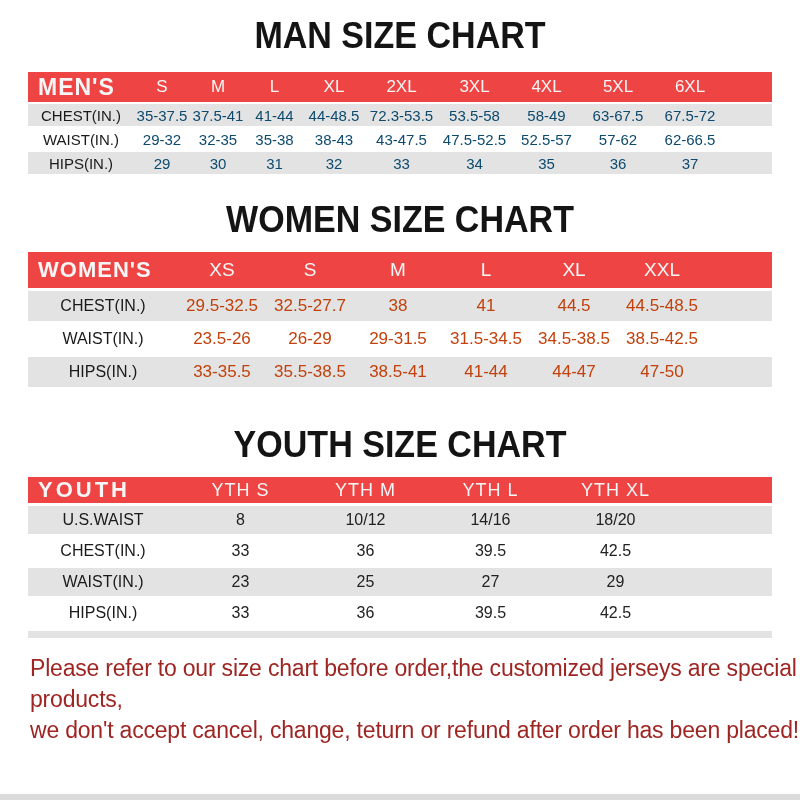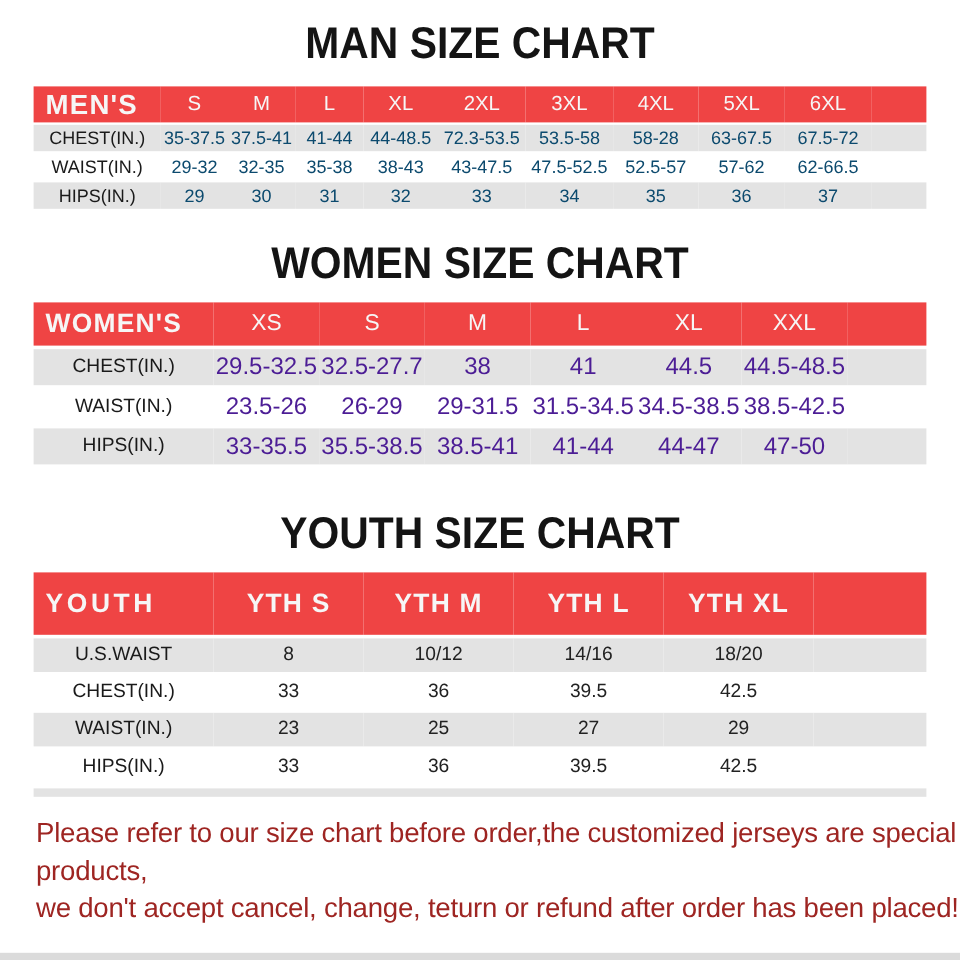--- a/index.html
+++ b/index.html
@@ -44,26 +44,26 @@
 
   .men thead th{height:30px;}
   .men .corner{font-size:23px;letter-spacing:1px;}
   .men .colh{font-size:17px;font-weight:400;}
   .men tbody td{height:22px;font-size:15px;color:#0c4a6e;}
   .men .rowlabel{font-size:15px;color:#1a1a1a;}
 
   .women thead th{height:36px;}
   .women .corner{font-size:22px;letter-spacing:1px;}
   .women .colh{font-size:19px;font-weight:400;}
-  .women tbody td{height:30px;font-size:20px;color:#4c1d95;}
+  .women tbody td{height:30px;font-size:17px;color:#c2410c;}
   .women .rowlabel{font-size:16px;color:#1a1a1a;}
 
-  .youth thead th{height:52px;}
+  .youth thead th{height:26px;}
   .youth .corner{font-size:22px;letter-spacing:3px;}
-  .youth .colh{font-size:22px;font-weight:700;letter-spacing:1px;margin-top:12px;}
+  .youth .colh{font-size:18px;font-weight:400;letter-spacing:1px;margin-top:12px;}
   .youth tbody td{height:28px;font-size:16px;color:#222;}
   .youth .rowlabel{font-size:16px;color:#1a1a1a;}
 
   .table-bottom-stripe{
     width:744px;height:7px;margin:1px 0 0 28px;background:#E3E3E3;
   }
   .notice{margin:15px 0 0 30px;}
   .notice p{
     margin:0;font-size:23px;font-weight:400;line-height:31px;
     color:#9E2522;letter-spacing:-0.2px;
@@ -111,21 +111,21 @@
         </thead>
       <tbody>
           <tr>
             <td class="rowlabel">CHEST(IN.)</td>
             <td class="val">35-37.5</td>
             <td class="val">37.5-41</td>
             <td class="val">41-44</td>
             <td class="val">44-48.5</td>
             <td class="val">72.3-53.5</td>
             <td class="val">53.5-58</td>
-            <td class="val">58-28</td>
+            <td class="val">58-49</td>
             <td class="val">63-67.5</td>
             <td class="val">67.5-72</td>
             <td class="filler"></td>
           </tr>
           <tr>
             <td class="rowlabel">WAIST(IN.)</td>
             <td class="val">29-32</td>
             <td class="val">32-35</td>
             <td class="val">35-38</td>
             <td class="val">38-43</td>

